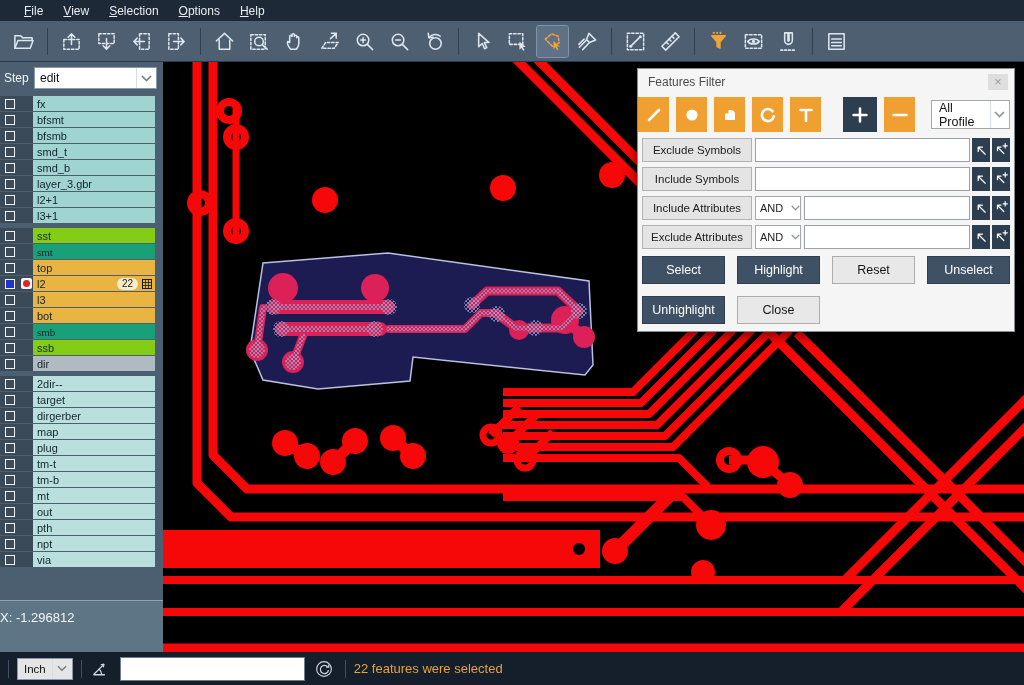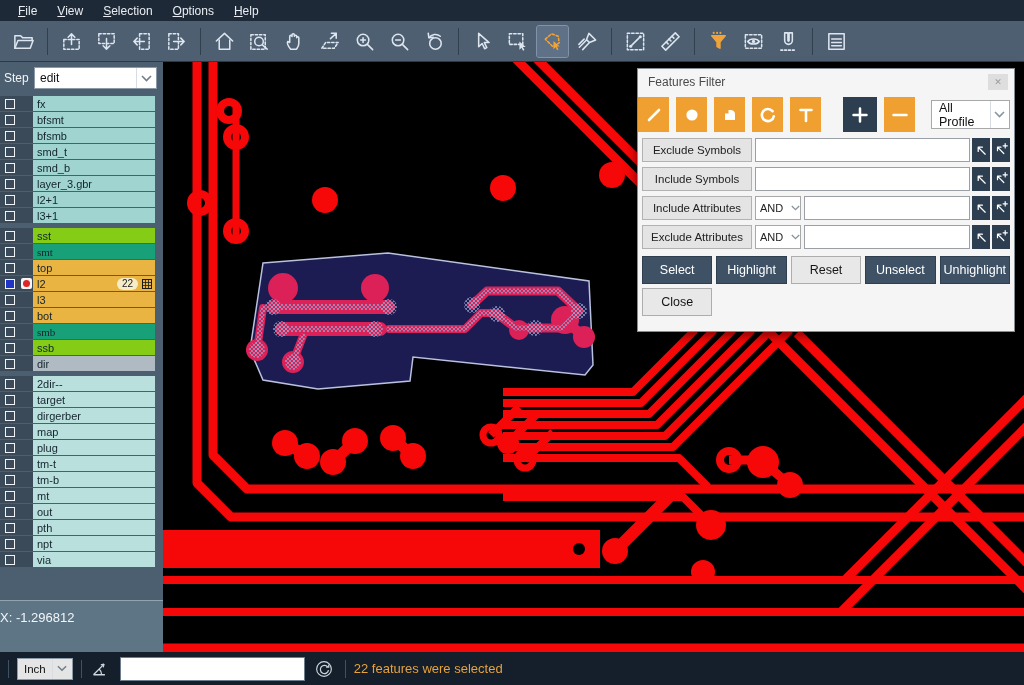--- a/index.html
+++ b/index.html
@@ -2,21 +2,21 @@
 <html><head>
 <meta charset="utf-8">
 <style>
   * { margin:0; padding:0; box-sizing:border-box; }
   html,body { width:1024px; height:685px; overflow:hidden; background:#000;
               font-family:"Liberation Sans", sans-serif; }
   .app { position:relative; width:1024px; height:685px; background:#16222e; }
 
   
   .menubar { position:absolute; left:0; top:0; width:1024px; height:21px;
-             background:#1e2938; display:flex; align-items:center; padding-left:8px; }
+             background:#1e2938; display:flex; align-items:center; padding-left:14px; }
   .menu-item { color:#e9edf2; font-size:12px; padding:2px 10px; cursor:default; }
   .menu-item u { text-decoration:underline; }
 
   
   .toolbar { position:absolute; left:0; top:21px; width:1024px; height:41px;
              background:#4e5f72; border-bottom:1px solid #2c3947;
              display:flex; align-items:center; padding-left:6px; }
   .tbtn { width:31px; height:31px; display:flex; align-items:center; justify-content:center;
           margin:0 2px; border-radius:2px; }
   .tbtn.active { background:#5f7186; outline:1px solid #8093a8; }
@@ -83,21 +83,21 @@
   .frow { display:flex; align-items:center; height:25px; margin:0 4px 4px 4px; }
   .flabel { width:110px; height:24px; background:#e4e4e4; border:1px solid #b2b2b2;
             font-size:11.5px; color:#222; font-family:"Liberation Sans",sans-serif; }
   .fselect { width:46px; height:24px; background:#fff; border:1px solid #a8a8a8; margin-left:3px;
              display:flex; align-items:center; font-size:11px; color:#222; padding-left:4px; }
   .fselect .grow{ flex:1; }
   .finput { flex:1; height:24px; margin-left:3px; border:1px solid #9aa0a6; background:#fff;
             font-size:12px; padding:0 4px; }
   .navbtn { width:18px; height:24px; background:#2c3e50; border:none; margin-left:2px;
             display:flex; align-items:center; justify-content:center; }
-  .dbuttons { display:grid; grid-template-columns:1fr 1fr 1fr 1fr 1fr; gap:4px; margin:7px 4px 0 4px; }
+  .dbuttons { display:grid; grid-template-columns:1fr 1fr 1fr 1fr; gap:12px; margin:7px 4px 0 4px; }
   .dbtn { height:28px; font-size:12.5px; border:1px solid #6a7786; font-family:"Liberation Sans",sans-serif; }
   .dbtn.dark { background:#3e5165; color:#fff; border-color:#2f3f50; }
   .dbtn.light{ background:#e8e8e8; color:#151515; border-color:#adadad; }
 
   
   .bottombar { position:absolute; left:0; top:652px; width:1024px; height:33px;
                background:#141f2b; display:flex; align-items:center; }
   .bsep { width:1px; height:18px; background:#3f5263; margin:0 8px; }
   .unitbox { height:22px; background:#e5e5e5; border:1px solid #8a9aa8; display:flex;
              align-items:center; font-size:11.5px; color:#111; padding-left:6px; }

